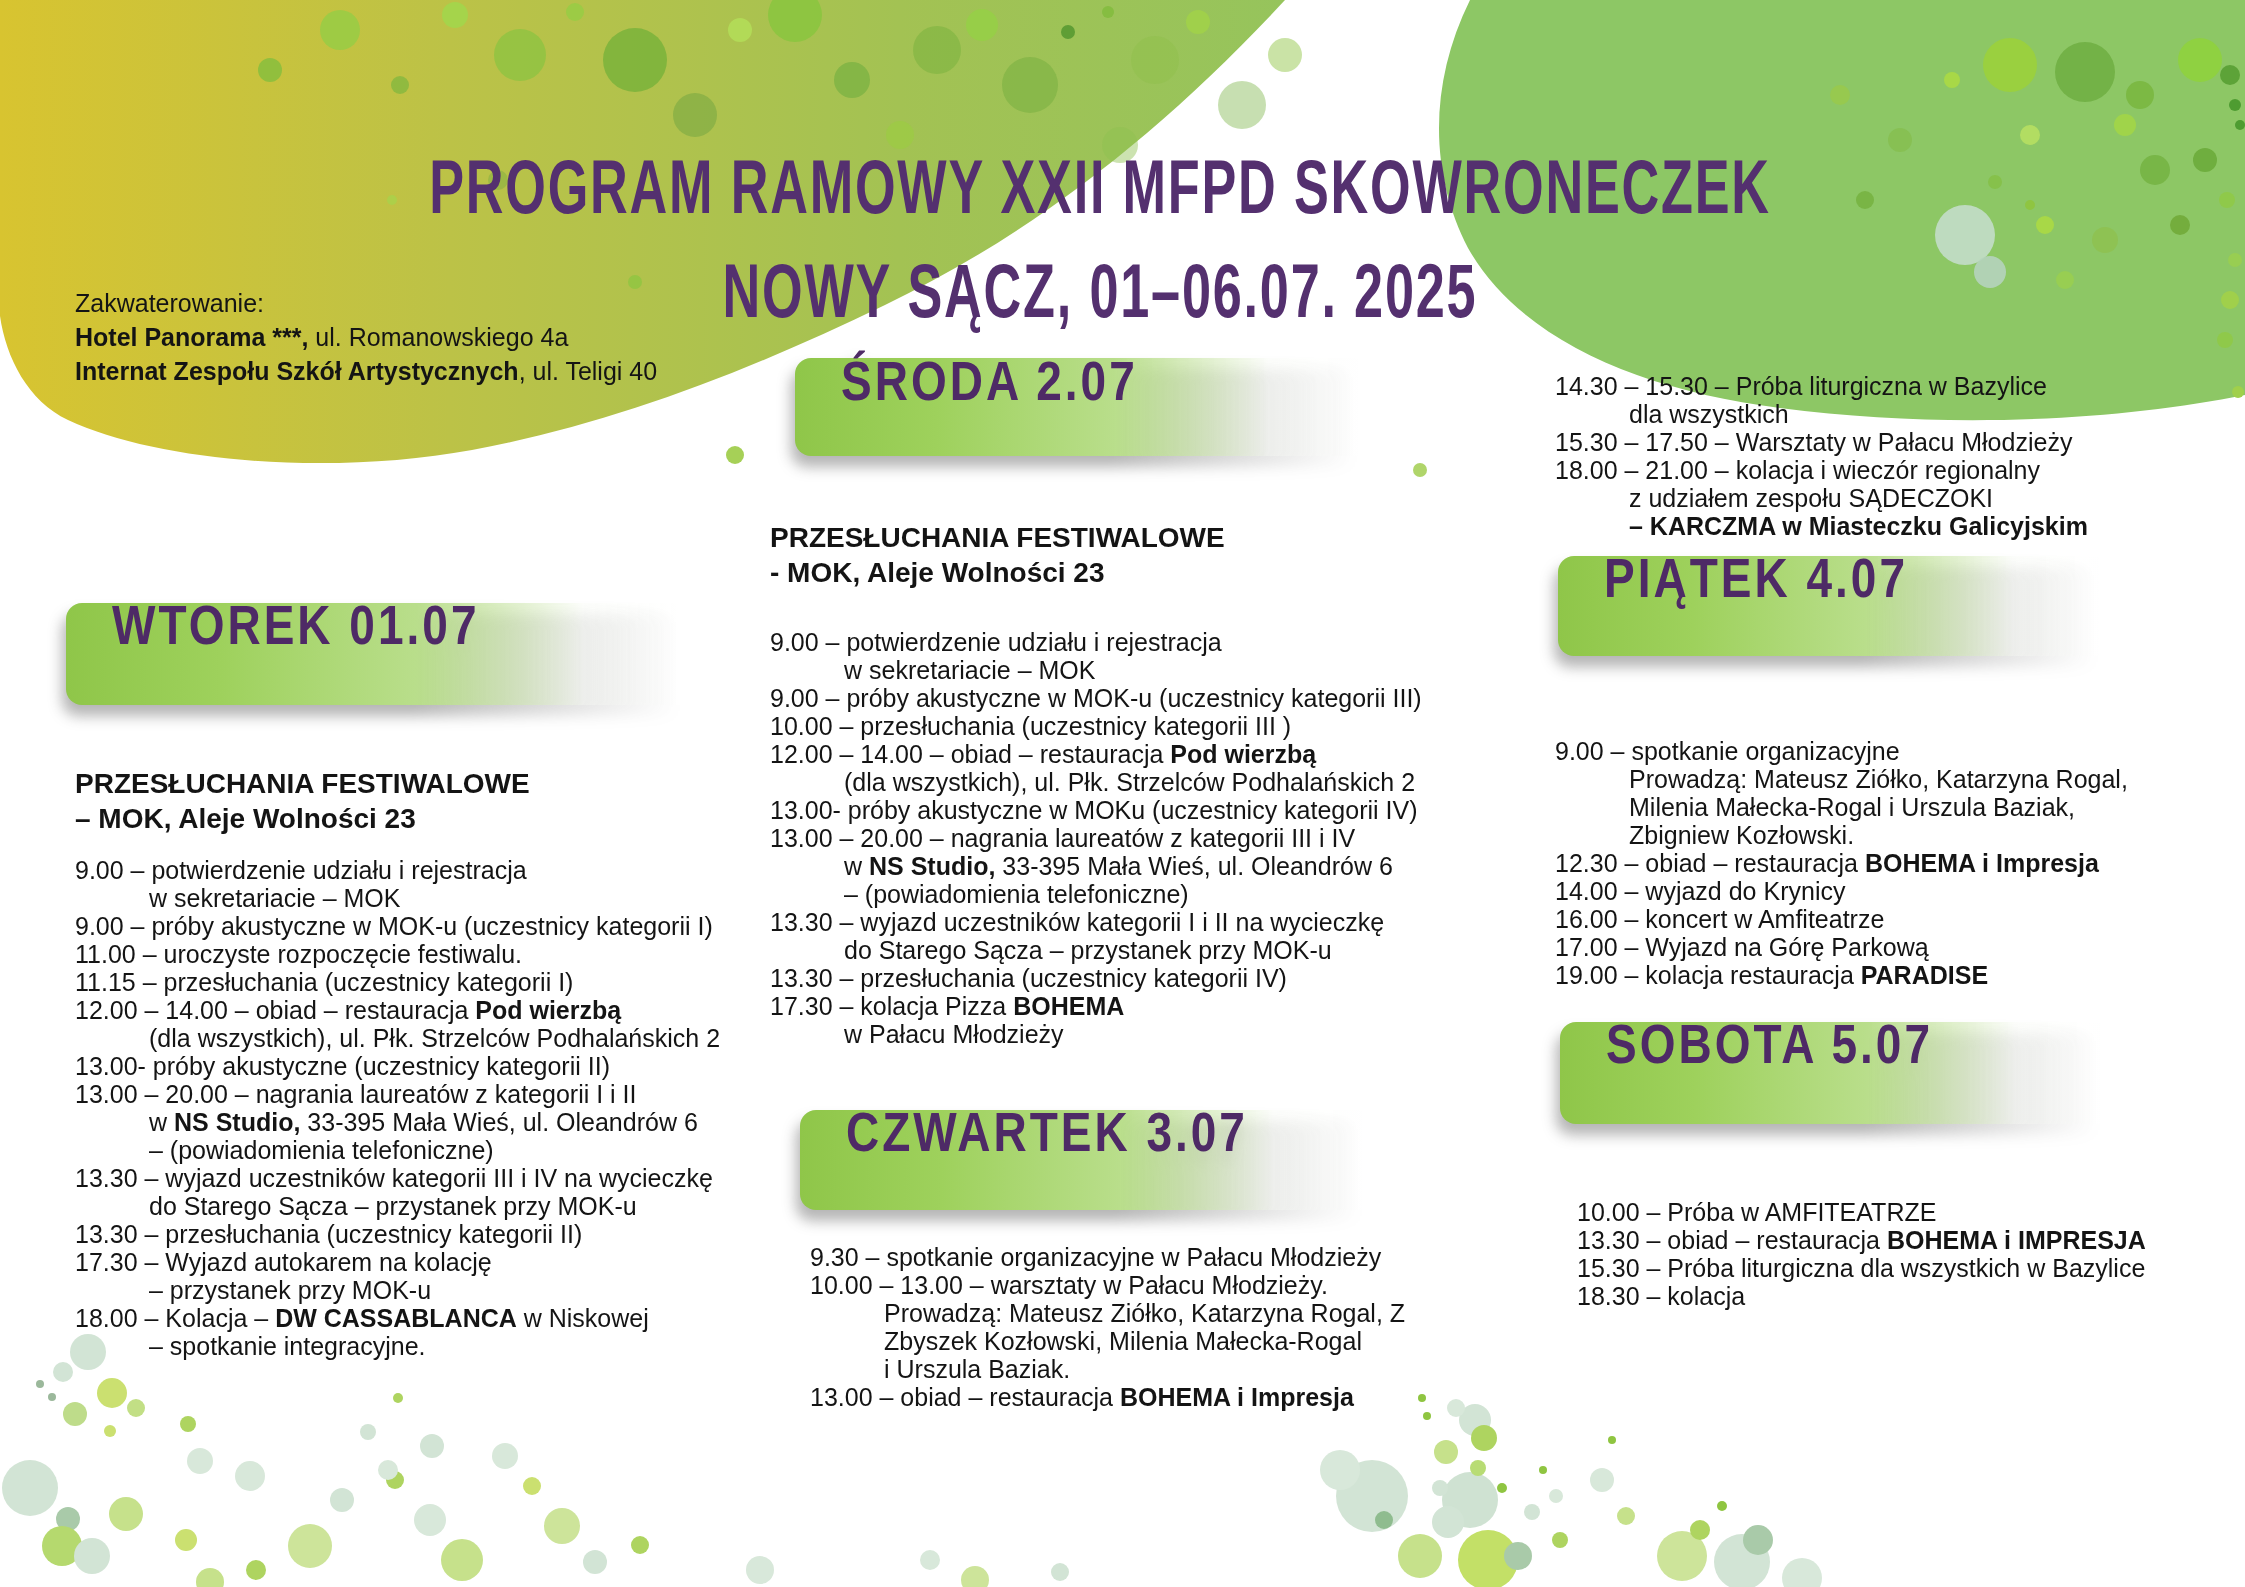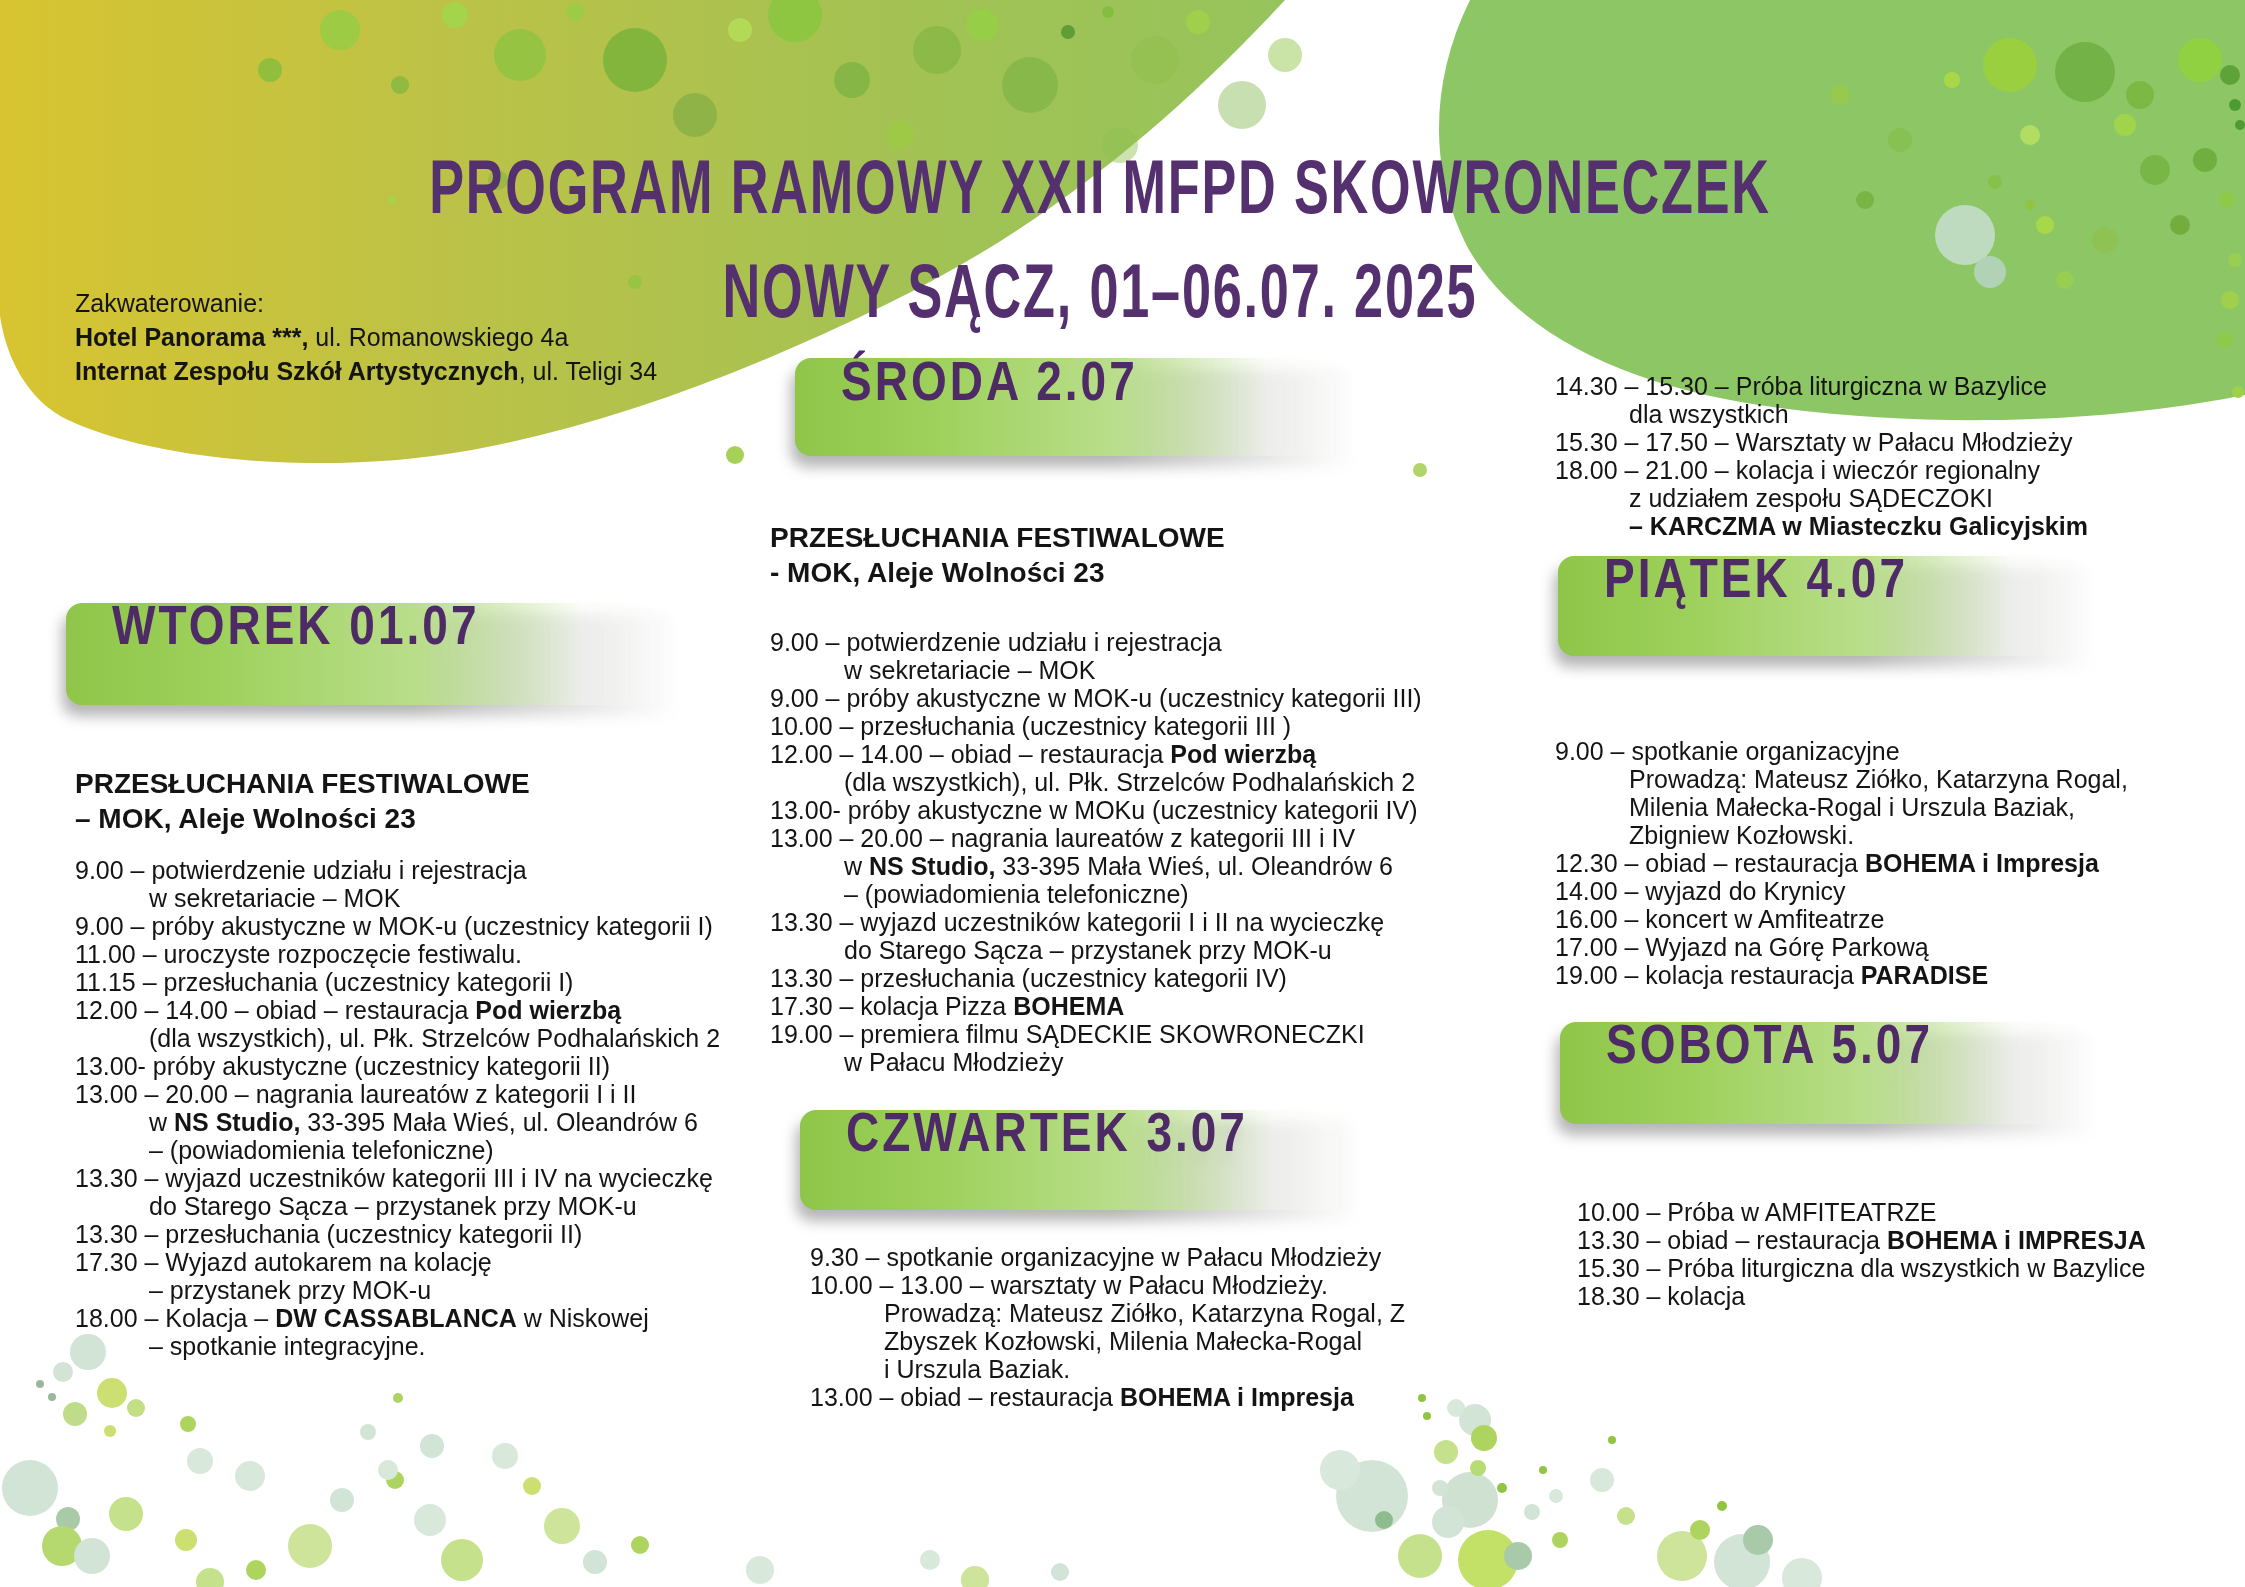--- a/index.html
+++ b/index.html
@@ -203,21 +203,21 @@
       <circle cx="1802" cy="1578" r="20" fill="#d8e8da"></circle>
     </g>
   </svg>
 
   <div class="title-line t1">PROGRAM RAMOWY XXII MFPD SKOWRONECZEK</div>
   <div class="title-line t2">NOWY SĄCZ, 01–06.07. 2025</div>
 
   <div class="acc block" style="left:75px;top:286px;">
       <div class="line"><span>Zakwaterowanie:</span></div>
       <div class="line"><span class="b">Hotel Panorama ***,</span><span> ul. Romanowskiego 4a</span></div>
-      <div class="line"><span class="b">Internat Zespołu Szkół Artystycznych</span><span>, ul. Teligi 34</span></div>
+      <div class="line"><span class="b">Internat Zespołu Szkół Artystycznych</span><span>, ul. Teligi 40</span></div>
     </div>
 
   <div class="banner" style="left:66px;top:603px;width:700px;height:102px;">
     <span class="banner-label">WTOREK 01.07</span>
   </div>
   <div class="head block" style="left:75px;top:766px;">
       <div class="line"><span class="b">PRZESŁUCHANIA FESTIWALOWE</span></div>
       <div class="line"><span class="b"> – MOK, Aleje Wolności 23</span></div>
     </div>
   <div class="sched block" style="left:75px;top:856px;">
@@ -256,21 +256,20 @@
       <div class="line"><span>12.00 – 14.00 – obiad – restauracja </span><span class="b">Pod wierzbą</span></div>
       <div class="line cont"><span>(dla wszystkich), ul. Płk. Strzelców Podhalańskich 2</span></div>
       <div class="line"><span>13.00- próby akustyczne w MOKu (uczestnicy kategorii IV)</span></div>
       <div class="line"><span>13.00 – 20.00 – nagrania laureatów z kategorii III i IV</span></div>
       <div class="line cont"><span>w </span><span class="b">NS Studio,</span><span> 33-395 Mała Wieś, ul. Oleandrów 6</span></div>
       <div class="line cont"><span>– (powiadomienia telefoniczne)</span></div>
       <div class="line"><span>13.30 – wyjazd uczestników kategorii I i II na wycieczkę</span></div>
       <div class="line cont"><span>do Starego Sącza – przystanek przy MOK-u</span></div>
       <div class="line"><span>13.30 – przesłuchania (uczestnicy kategorii IV)</span></div>
       <div class="line"><span>17.30 – kolacja Pizza </span><span class="b">BOHEMA</span></div>
-      <div class="line"><span>19.00 – premiera filmu SĄDECKIE SKOWRONECZKI</span></div>
       <div class="line cont"><span>w Pałacu Młodzieży</span></div>
     </div>
 
   <div class="banner" style="left:800px;top:1110px;width:640px;height:100px;">
     <span class="banner-label">CZWARTEK 3.07</span>
   </div>
   <div class="sched block" style="left:810px;top:1243px;">
       <div class="line"><span>9.30 – spotkanie organizacyjne w Pałacu Młodzieży</span></div>
       <div class="line"><span>10.00 – 13.00 – warsztaty w Pałacu Młodzieży.</span></div>
       <div class="line cont"><span>Prowadzą: Mateusz Ziółko, Katarzyna Rogal, Z</span></div>

